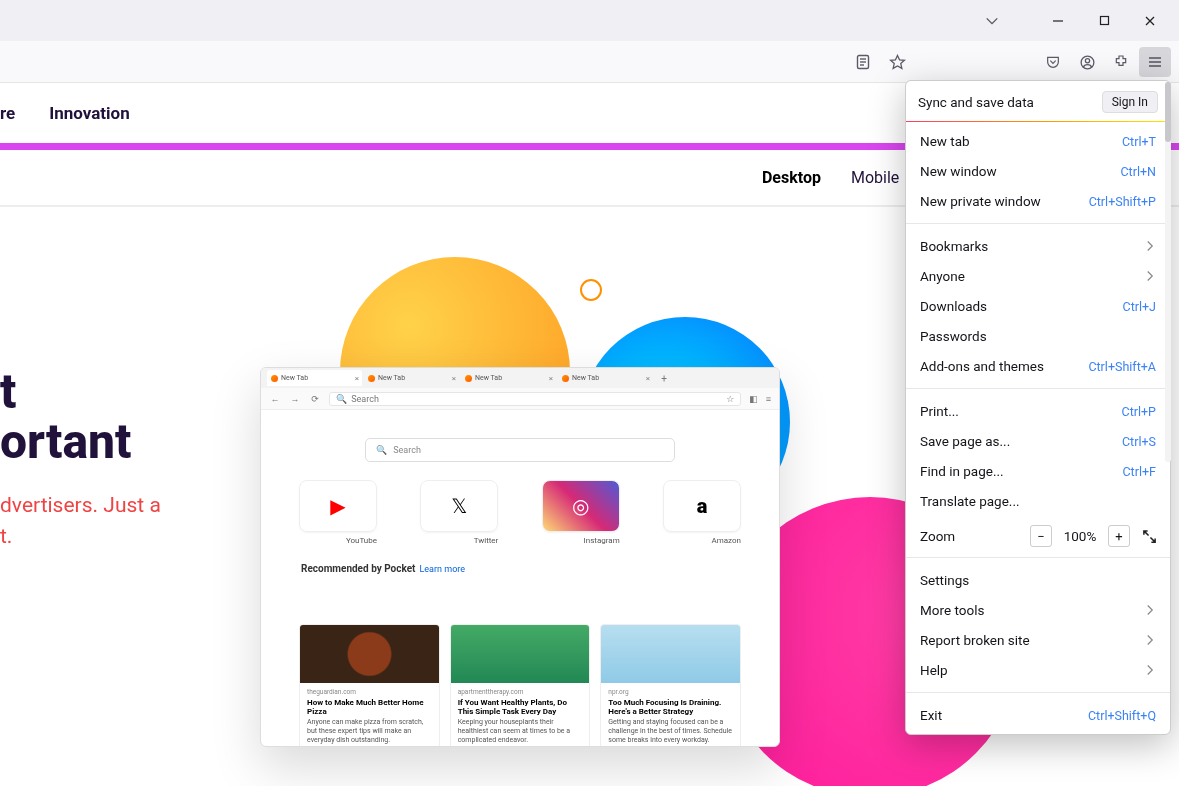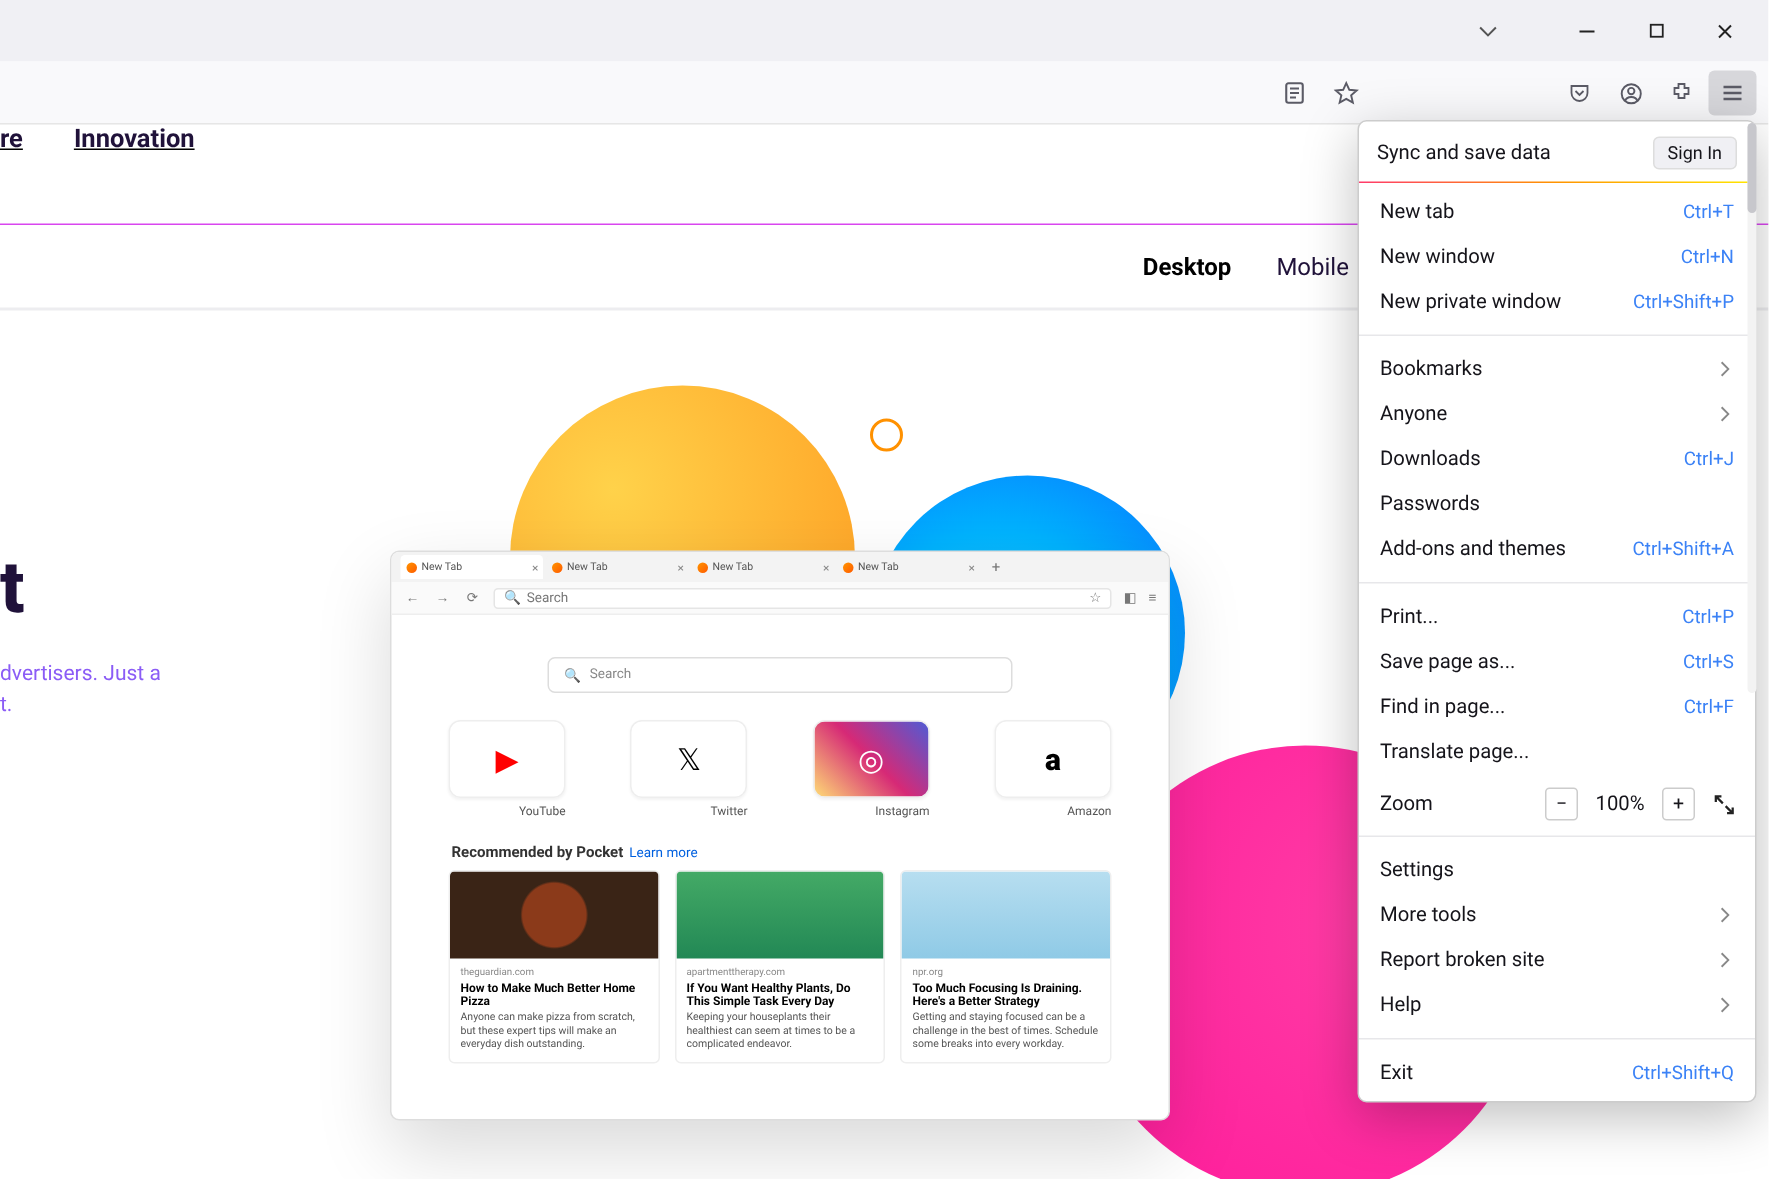--- a/index.html
+++ b/index.html
@@ -8,32 +8,32 @@
   
   .titlebar { height: 41px; background: #f0f0f4; display: flex; justify-content: flex-end; align-items: center; padding-right: 6px; gap: 0; }
   .titlebar .win-btn { width: 46px; height: 32px; display: flex; align-items: center; justify-content: center; color: #333; }
   .titlebar .chevron { width: 46px; height: 32px; display:flex; align-items:center; justify-content:center; color:#555; margin-right:20px;}
   .toolbar { height: 42px; background: #f9f9fb; border-top: 1px solid rgba(0,0,0,0); display: flex; align-items: center; justify-content: flex-end; padding: 0 8px; gap: 2px; border-bottom: 1px solid #e6e6e6;}
   .tb-icon { width: 32px; height: 30px; border-radius: 4px; display: flex; align-items: center; justify-content: center; color: #5b5b66; }
   .tb-icon.active { background: #d7d7db; }
   .tb-gap { width: 120px; }
 
   
-  .page-hdr { height: 67px; display: flex; justify-content: space-between; padding: 0 22px 0 0; border-bottom:1px solid #d946ef;text-decoration:underline;}
+  .page-hdr { height: 67px; display: flex; align-items: center; justify-content: space-between; padding: 0 22px 0 0; border-bottom:7px solid #d946ef;}
   .page-nav-left { display:flex; gap:34px; font-weight:700; color:#20123a; padding-left:0;}
   .page-nav-left span { font-size:17px; }
   .vpn-btn { border:2px solid #0060df; color:#0060df; font-weight:700; font-size:16px; padding:10px 20px; border-radius:6px; background:#fff;}
   .sub-nav { height:57px; display:flex; align-items:center; justify-content:flex-end; gap:30px; padding-right:22px; border-bottom:2px solid #ededf0; font-size:16px; color:#20123a;}
   .sub-nav .active { font-weight:700; color:#000; }
 
   
   .hero { position:relative; height: 580px; overflow:hidden; }
   .hero-text { position:absolute; left:0; top:160px; max-width:170px; }
   .hero-text h1 { font-size:48px; font-weight:800; color:#20123a; line-height:1.05; text-align:left;}
-  .hero-text p { margin-top:22px; font-size:14px; color:#8b5cf6; line-height:1.5;}
+  .hero-text p { margin-top:22px; font-size:21px; color:#ef4444; line-height:1.5;}
   .blob { position:absolute; border-radius:50%; }
   .blob.orange { width:230px; height:230px; left:340px; top:50px; background: radial-gradient(circle at 30% 30%, #ffd24a, #ff9a1f);}
   .blob.cyan { width:210px; height:210px; left:580px; top:110px; background: radial-gradient(circle at 40% 60%, #2ad4ff, #00b3ff, #0a72ff);}
   .blob.pink { width:300px; height:300px; left:720px; top:290px; background: radial-gradient(circle at 70% 40%, #ff3ea5, #ff1a9b);}
   .ring { position:absolute; width:22px; height:22px; border:2px solid #ff9100; border-radius:50%; left:580px; top:72px;}
 
   
   .mock { position:absolute; left:260px; top:160px; width:520px; height:380px; background:#fff; border:1px solid #ddd; border-radius:6px; box-shadow:0 20px 50px rgba(0,0,0,.15); overflow:hidden;}
   .mock-tabs { height:20px; background:#f3f3f3; display:flex; align-items:center; padding:0 6px; gap:2px;}
   .mock-tab { flex:0 0 95px; height:16px; background:#fff; border-radius:3px 3px 0 0; font-size:7px; display:flex; align-items:center; padding:0 4px; gap:3px; color:#555; position:relative;}
@@ -46,21 +46,21 @@
   .mock-tb .url .star { margin-left:auto;}
   .mock-body { padding:16px 30px;}
   .mock-search { width:310px; margin:12px auto 18px; height:24px; border:1px solid #ddd; border-radius:5px; display:flex; align-items:center; padding:0 10px; gap:6px; font-size:9px; color:#888;}
   .tiles { display:flex; justify-content:space-between; gap:8px; padding:0 8px; }
   .tile { width:78px; }
   .tile-box { width:78px; height:52px; border:1px solid #eee; border-radius:8px; box-shadow:0 1px 2px rgba(0,0,0,.05); display:flex; align-items:center; justify-content:center; font-size:20px;}
   .tile-label { text-align:right; font-size:8px; color:#555; margin-top:4px;}
   .rec-head { font-size:10px; font-weight:700; margin:18px 0 6px 10px; color:#333;}
   .rec-head a { color:#0060df; font-weight:400; font-size:9px; margin-left:4px;}
   .cards { display:flex; gap:10px; padding:0 8px;}
-  .card { flex:1; border:1px solid #eee; border-radius:4px; overflow:hidden;}
+  .card { flex:1; border:1px solid #eee; border-radius:4px; overflow:hidden;margin-top:44px;}
   .card-img { height:58px; background:#ccc;}
   .card-img.c1 { background: radial-gradient(circle at 50% 50%, #8b3a1a 28%, #3a2416 30%);}
   .card-img.c2 { background: linear-gradient(#4a6, #285);}
   .card-img.c3 { background: linear-gradient(#b7def0, #8fcae6);}
   .card-txt { padding:5px 7px 7px; font-size:7px;}
   .card-txt .src { color:#888; font-size:6.5px;}
   .card-txt .ttl { font-weight:700; font-size:8px; margin:2px 0; line-height:1.15;}
   .card-txt .desc { color:#555; line-height:1.25;}
 
   
@@ -165,21 +165,21 @@
   <span>Compare Browsers</span>
 </div>
 
 <div class="hero">
   <div class="blob orange"></div>
   <div class="blob cyan"></div>
   <div class="blob pink"></div>
   <div class="ring"></div>
 
   <div class="hero-text">
-    <h1><span>t</span><br></h1>
+    <h1><span>t</span><br><span>ortant</span></h1>
     <p><span>dvertisers. Just a</span><br><span>t.</span></p>
   </div>
 
   <div class="mock">
     <div class="mock-tabs">
       <div class="mock-tab">
           <div class="fxdot"></div>
           <span>New Tab</span>
           <span class="x">×</span>
         </div>

